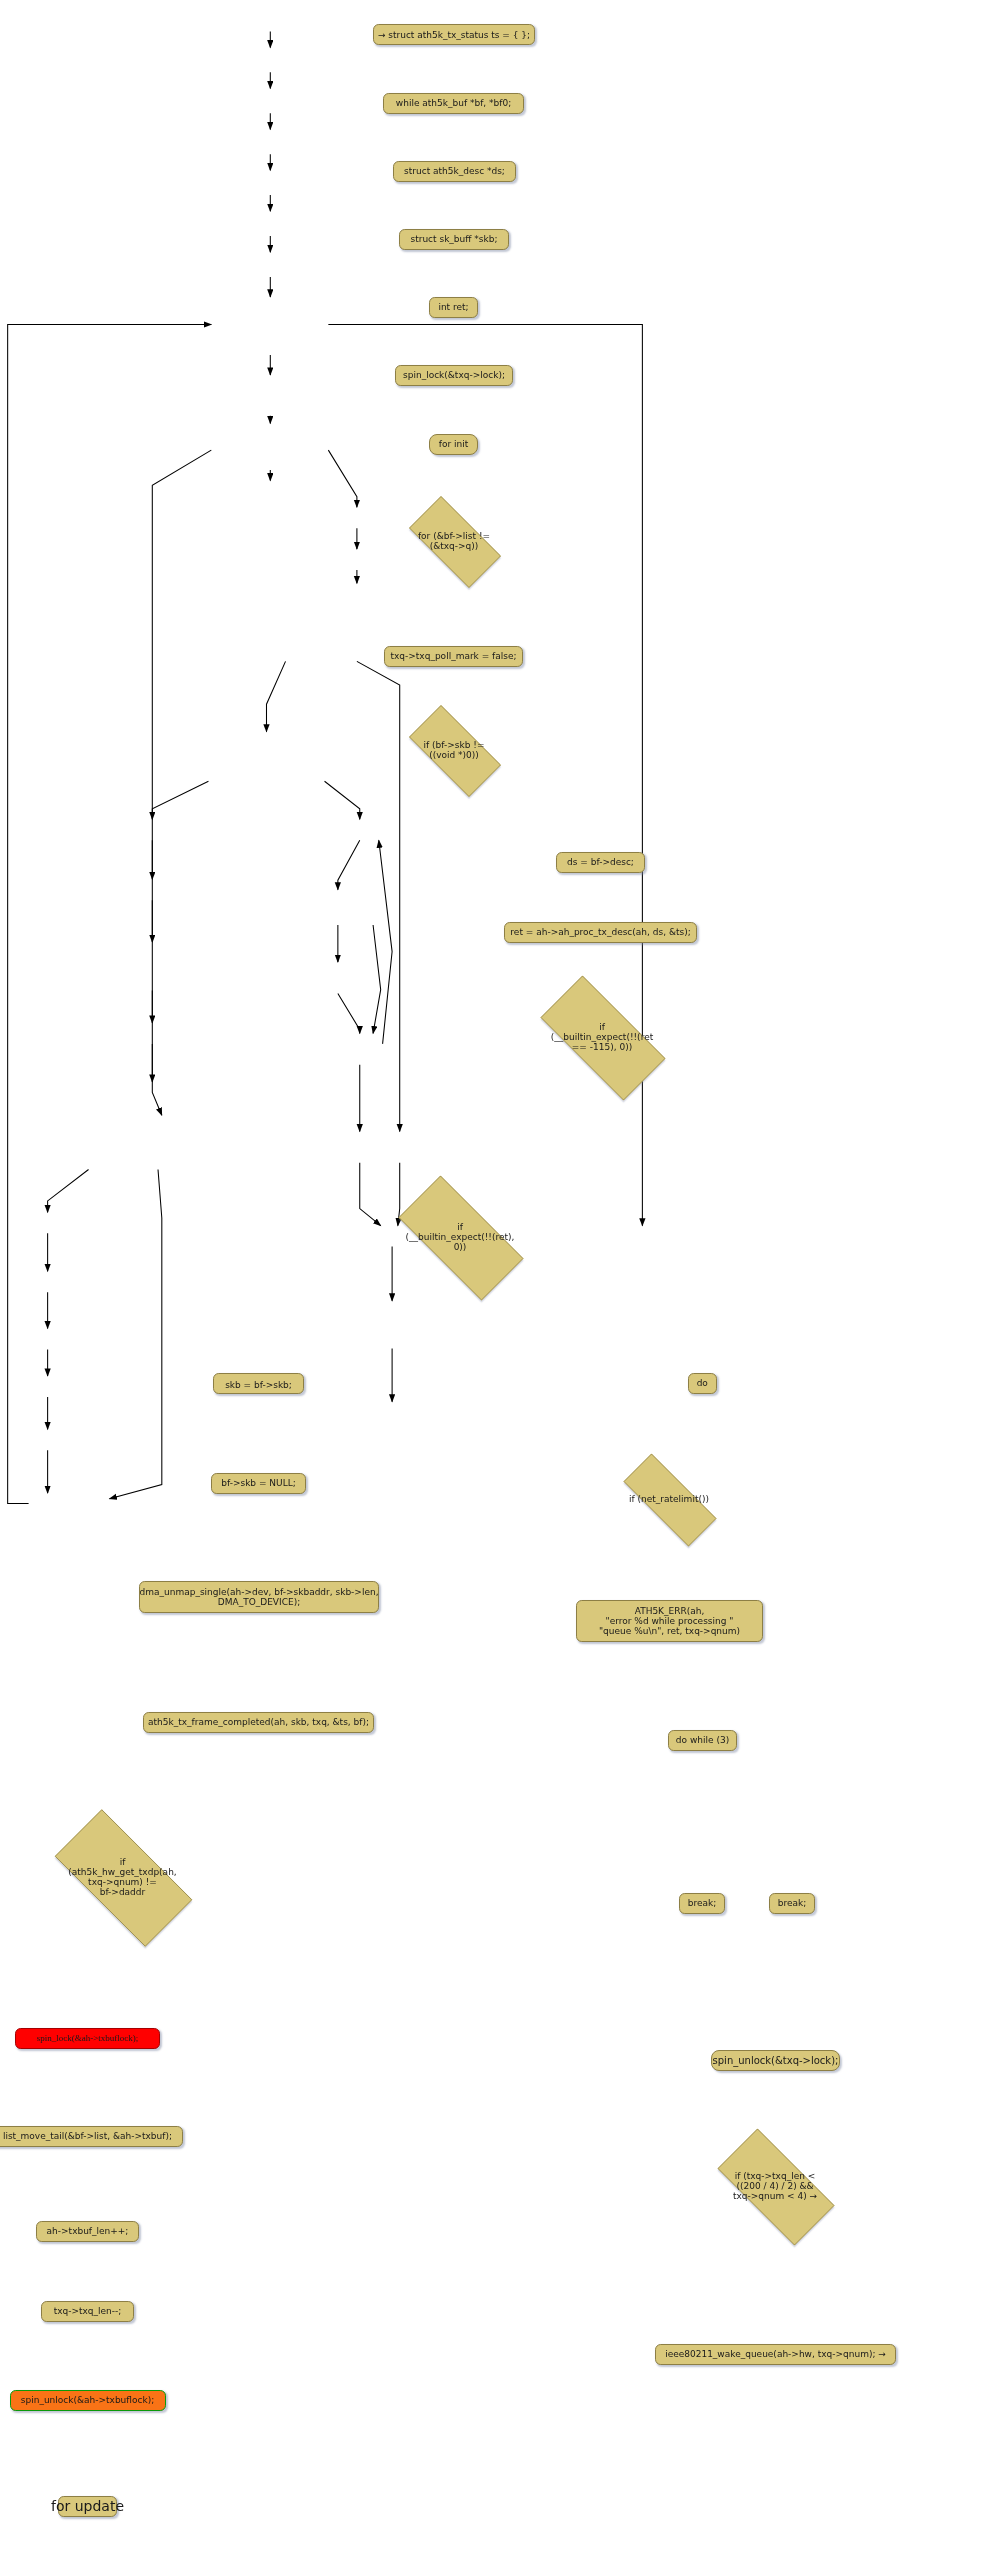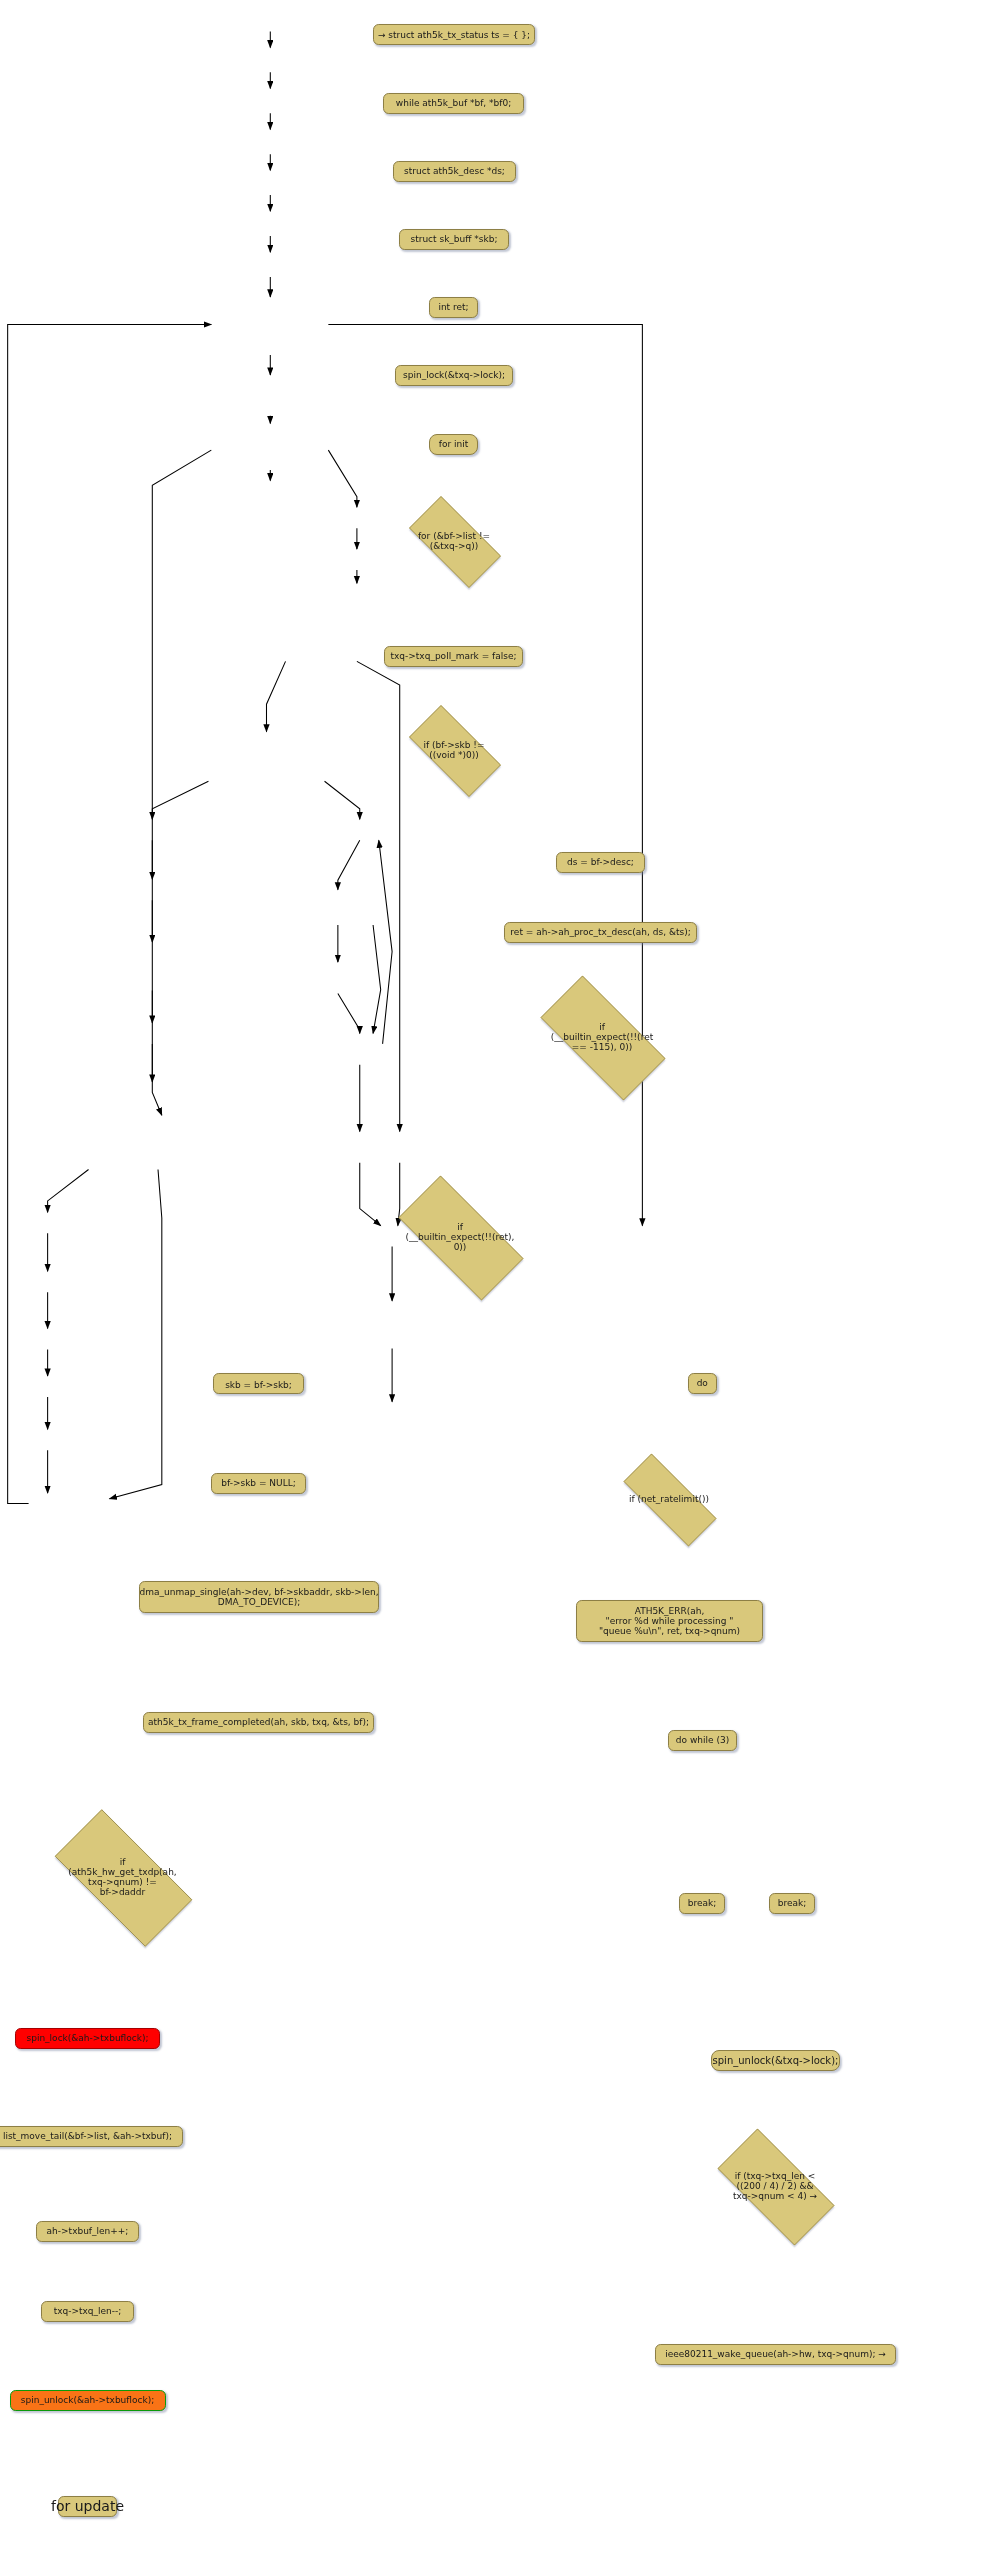--- a/index.html
+++ b/index.html
@@ -8,21 +8,21 @@
   #canvas{position:absolute;left:0;top:0;width:985px;height:1878px;}
   svg.edges{position:absolute;left:0;top:0;width:985px;height:2576px;overflow:visible;}
 
   .node{position:absolute;box-sizing:border-box;
         display:flex;align-items:center;justify-content:center;
         text-align:center;line-height:1.12;color:#1a1a1a;
         white-space:pre;}
   .box{background:#d9c87b;border:1px solid #8d7f45;border-radius:5.7px;
        box-shadow:1.9px 1.9px 1.9px rgba(120,130,160,.45);
        padding:2.9px 5.7px;}
-  .box.red{background:#ff0000;border-color:#a50000;}
+  .box.red{background:#ff0000;border-color:#a50000;font-family:Liberation Serif, serif;}
   .box.green{background:#f97316;border-color:#0a9a0a;text-align:center;}
   .dia{background:transparent;border:none;box-shadow:none;padding:0;}
   .dia .shape{position:absolute;left:0;top:0;width:100%;height:100%;
         background:#d9c87b;border:1px solid #8d7f45;
         transform:rotate(45deg) scale(.707);
         box-shadow:1.9px 1.9px 1.9px rgba(120,130,160,.35);}
   .dia .txt{position:relative;z-index:2;width:100%;text-align:center;}
   .lbl{position:relative;z-index:3;}
 </style>
 </head>

